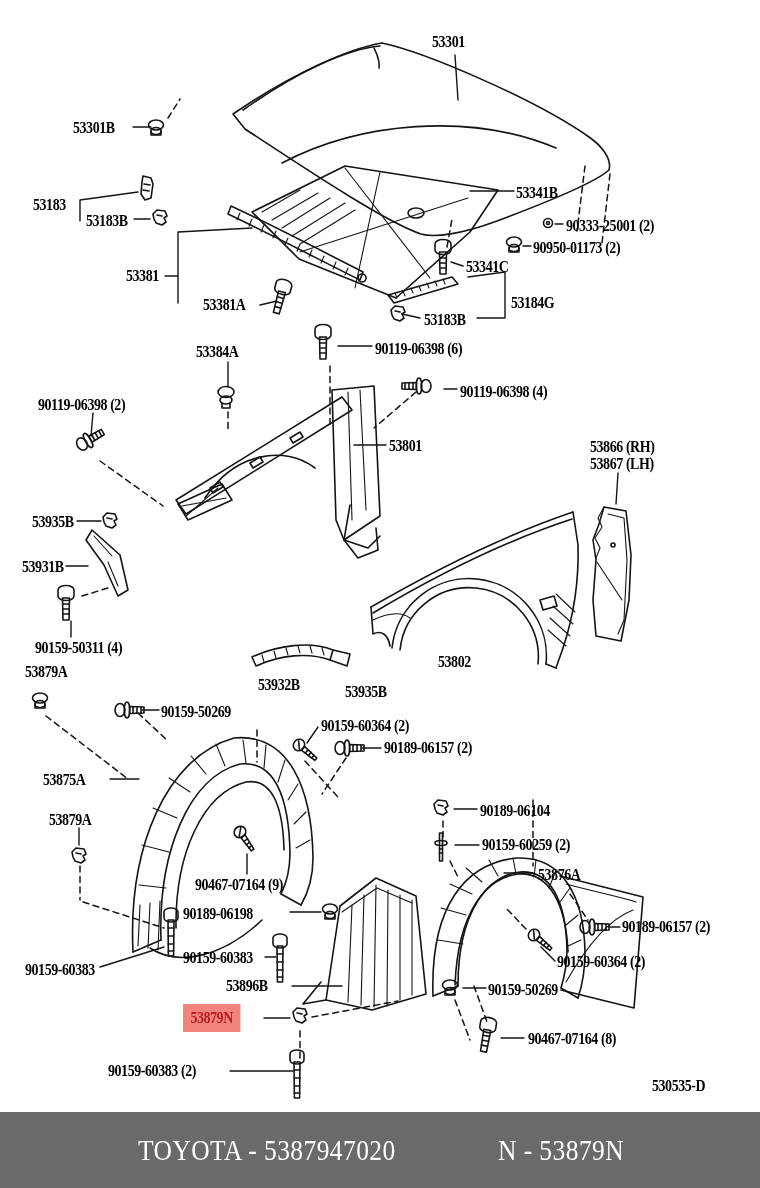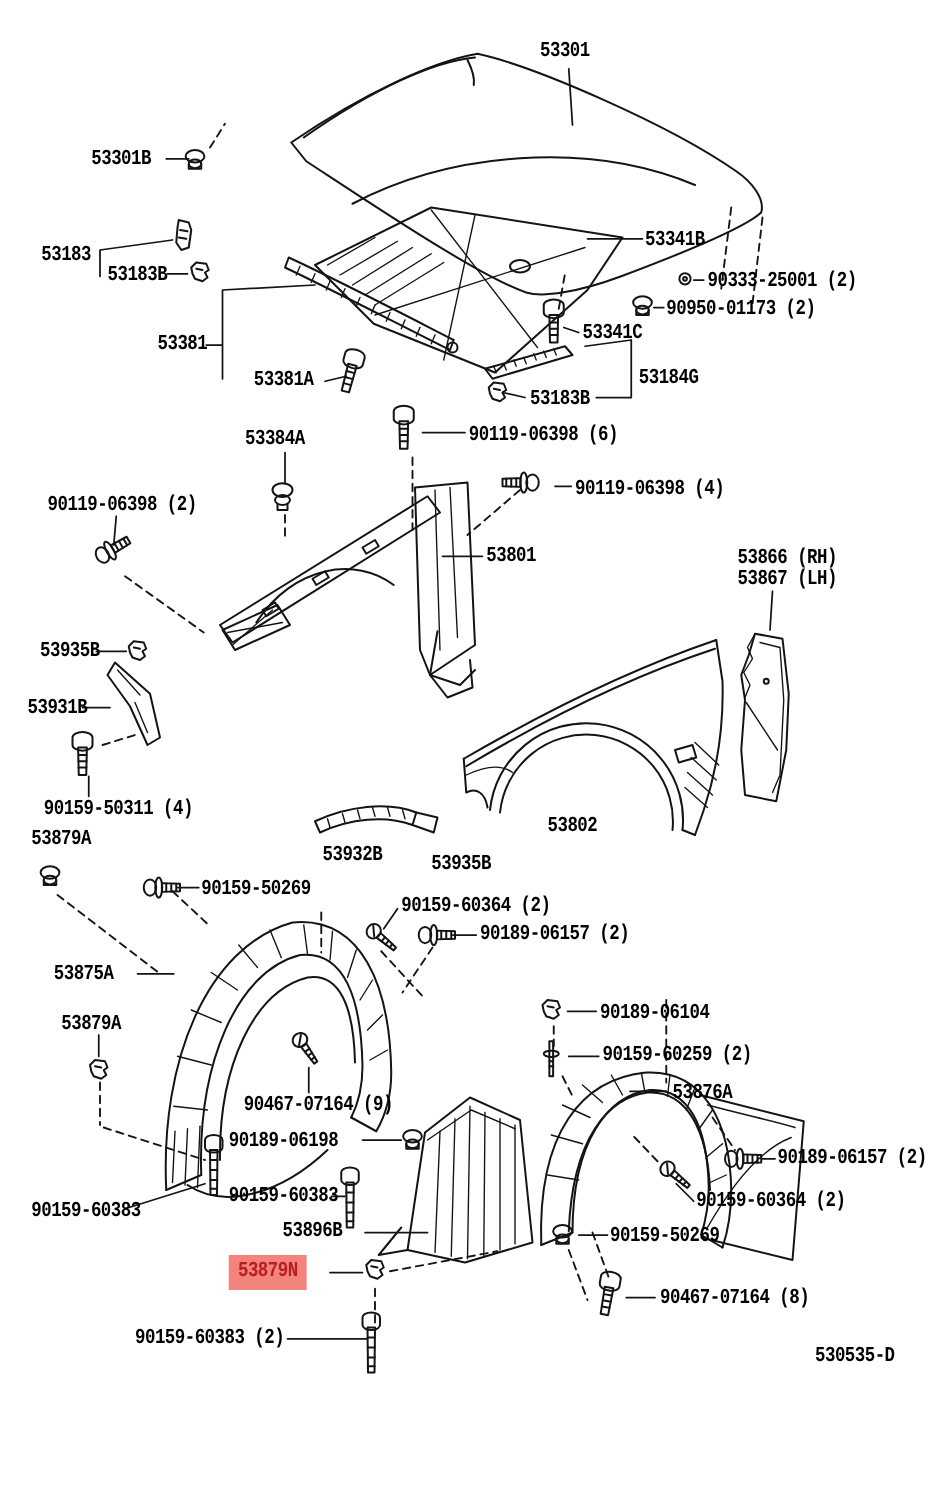--- a/index.html
+++ b/index.html
@@ -1,17 +1,17 @@
 <!DOCTYPE html>
 <html><head>
 <meta charset="utf-8">
 <style>
   html,body{margin:0;padding:0;background:#fff;}
   .stage{position:relative;width:760px;height:1188px;background:#ffffff;overflow:hidden;
-         font-family:Liberation Mono, monospace;}
+         font-family:Liberation Serif, serif;}
   .art{position:absolute;left:0;top:0;}
   .art path,.art line,.art ellipse,.art circle,.art polyline{stroke:#141414;fill:none;
          stroke-width:1.6;stroke-linecap:round;stroke-linejoin:round;}
   .art .thin path,.art .thin line{stroke-width:1.1;}
   .art .leader path{stroke-width:1.4;}
   .art .dash path{stroke-width:1.5;stroke-dasharray:6 4.5;}
   .lbl{position:absolute;font-weight:bold;font-size:17px;line-height:1.05;color:#000;
        letter-spacing:-0.5px;white-space:nowrap;transform:scaleX(0.82);transform-origin:0 0;}
   .hl{padding:5px 9px;margin-left:-8px;margin-top:-5px;}
   .footer{position:absolute;left:0;top:1112px;width:760px;height:76px;}
@@ -408,14 +408,18 @@
   <div class="lbl" style="left:557px;top:953px">90159-60364 (2)</div>
   <div class="lbl" style="left:25px;top:961px">90159-60383</div>
   <div class="lbl" style="left:183px;top:949px">90159-60383</div>
   <div class="lbl" style="left:226px;top:977px">53896B</div>
   <div class="lbl" style="left:488px;top:981px">90159-50269</div>
   <div class="lbl hl" style="left: 191px; top: 1009px; background: rgb(242, 131, 125); color: rgb(183, 31, 31);">53879N</div>
   <div class="lbl" style="left:528px;top:1030px">90467-07164 (8)</div>
   <div class="lbl" style="left:108px;top:1062px">90159-60383 (2)</div>
   <div class="lbl" style="left:652px;top:1077px">530535-D</div>
 
+  <div class="footer" style="background: rgb(106, 106, 106);">
+    <span class="ftxt" style="left: 138px; color: rgb(255, 255, 255);">TOYOTA - 5387947020</span>
+    <span class="ftxt" style="left: 498px; color: rgb(255, 255, 255);">N - 53879N</span>
+  </div>
 
 </div>
 
 </body></html>

